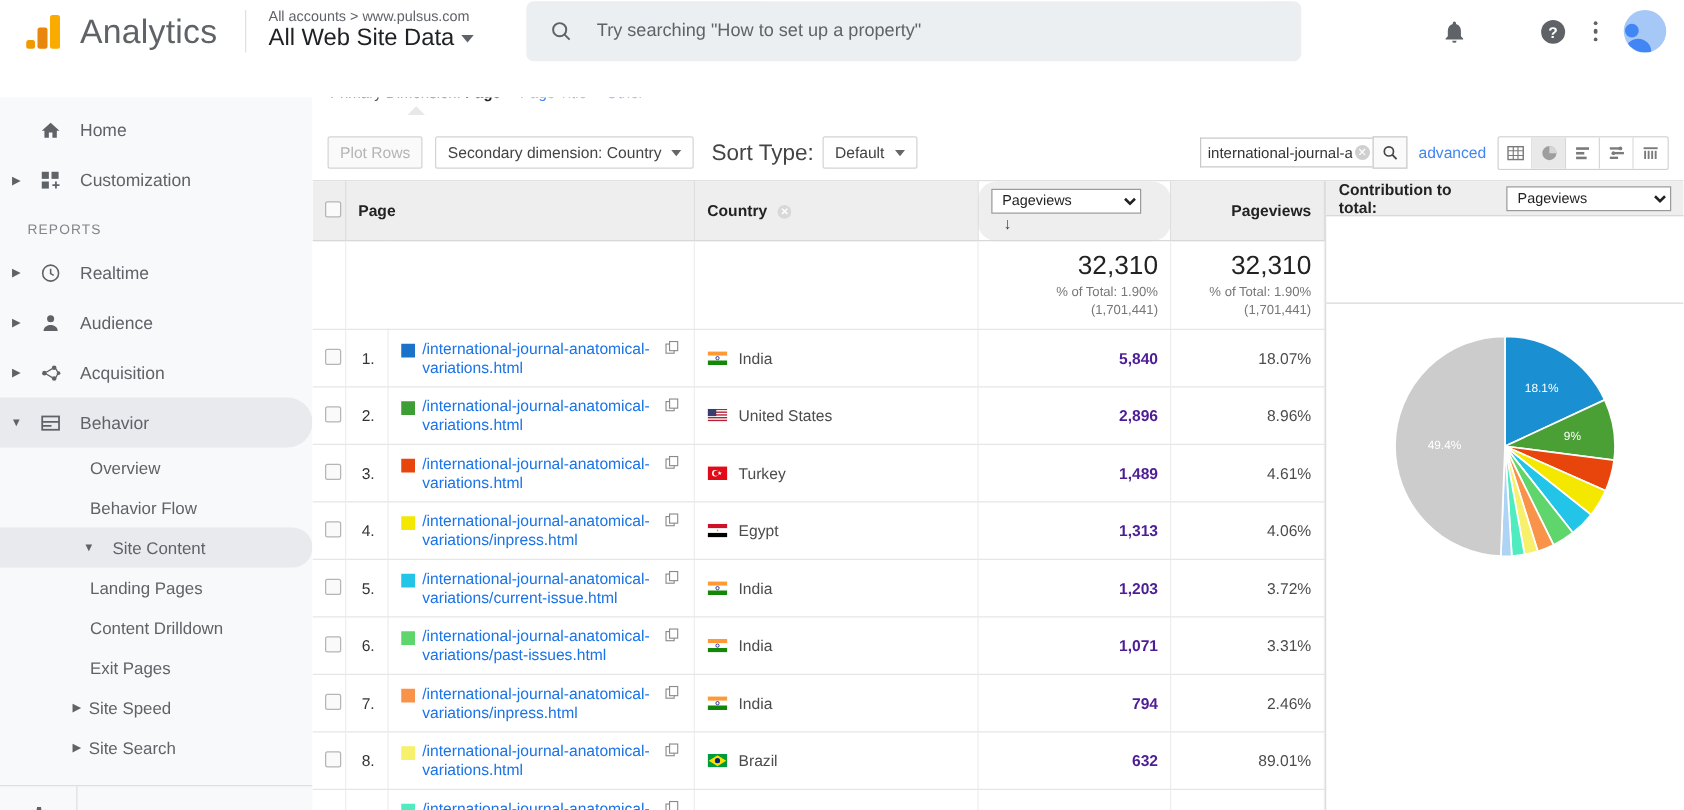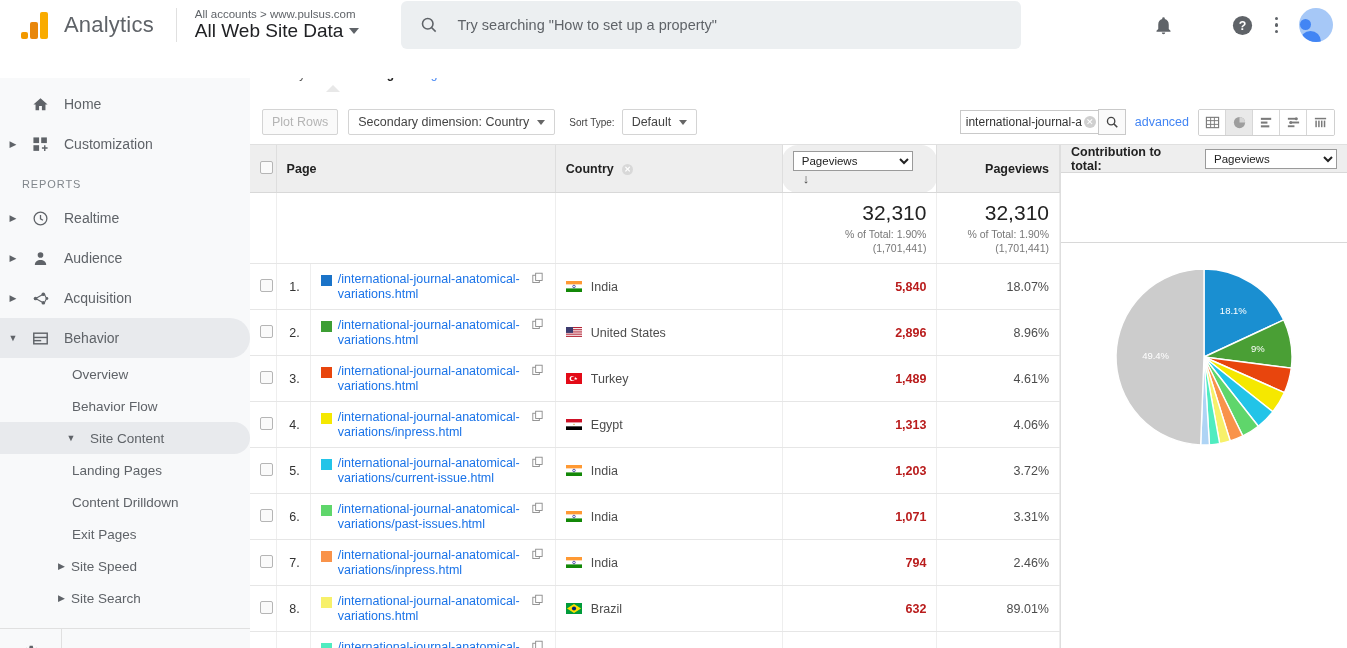--- a/index.html
+++ b/index.html
@@ -9,21 +9,21 @@
     font-family:"Liberation Sans", sans-serif;
     font-size:13px; color:#4c4c4c; background:#fff;
   }
   
   .topbar { height:50px; display:flex; align-items:center; background:#fff; position:relative; }
   .ga-logo { width:44px; display:flex; align-items:flex-end; justify-content:center; height:28px; margin-left:12px; gap:2px; }
   .ga-logo i { display:block; border-radius:2px; }
   .ga-b1 { width:7px; height:7px; border-radius:50%; background:#f29900; }
   .ga-b2 { width:8px; height:17px; background:#e8870c; }
   .ga-b3 { width:8px; height:27px; background:#f9ab00; border-radius:4px 4px 2px 2px; }
-  .brand { font-size:22px; color:#5f6368; margin-left:8px; letter-spacing:.2px; }
+  .brand { font-size:27px; color:#5f6368; margin-left:8px; letter-spacing:.2px; }
   .vsep { width:1px; height:34px; background:#e0e0e0; margin:0 18px 0 22px; }
   .acct { line-height:1.1; }
   .acct .crumb { font-size:11.5px; color:#5f6368; }
   .acct .prop { font-size:19px; color:#202124; display:flex; align-items:center; gap:6px; }
   .caret-dn { width:0;height:0;border-left:5px solid transparent;border-right:5px solid transparent;border-top:6px solid #5f6368; display:inline-block; }
   .searchbox {
     margin-left:42px; width:620px; height:48px; background:#eceff1; border-radius:6px;
     display:flex; align-items:center; padding:0 18px; gap:18px;
   }
   .searchbox .ph { color:#5f6368; font-size:14.5px; }
@@ -64,21 +64,21 @@
   .primary-dim a { color:#4285f4; text-decoration:none; margin-left:12px; }
   .pd-tab-mark { position:absolute; left:76px; top:7px; width:0;height:0; border-left:7px solid transparent;border-right:7px solid transparent;border-bottom:7px solid #e8e8e8; }
 
   .toolbar { height:44px; display:flex; align-items:center; padding:0 12px; position:relative; }
   .btn {
     border:1px solid #d4d4d4; background:#fff; height:26px; border-radius:2px;
     display:flex; align-items:center; padding:0 9px; font-size:12.5px; color:#444; cursor:pointer;
   }
   .btn.disabled { color:#b5b5b5; background:#fafafa; cursor:default; }
   .btn .bcaret { margin-left:8px; border-left:4px solid transparent;border-right:4px solid transparent;border-top:5px solid #666; }
-  .tb-label { font-size:10px; color:#444; margin:0 7px 0 14px;text-align:right; }
+  .tb-label { font-size:18px; color:#444; margin:0 7px 0 14px;text-align:right; }
   .tb-right { position:absolute; right:12px; display:flex; align-items:center; gap:9px; }
   .tsearch { display:flex; align-items:center; }
   .tsearch input {
     width:140px; height:24px; border:1px solid #c9c9c9; border-right:none; font-size:12px; padding:0 18px 0 5px;
     color:#333; font-family:"Liberation Sans", sans-serif; outline:none;
   }
   .clear-x { position:relative; left:-16px; width:12px;height:12px;border-radius:50%;background:#cfcfcf;color:#fff;font-size:9px;
              display:flex;align-items:center;justify-content:center; cursor:pointer; }
   .sbtn { width:28px;height:26px;border:1px solid #c9c9c9; background:#fafafa; display:flex;align-items:center;justify-content:center; margin-left:-14px; cursor:pointer;}
   .adv { color:#4285f4; font-size:12.5px; text-decoration:none; cursor:pointer; }
@@ -105,21 +105,21 @@
   .chk { width:13px;height:13px;border:1px solid #b5b5b5;border-radius:2px;background:#fafafa; display:inline-block; cursor:pointer;}
   .tot td { height:70px; vertical-align:middle; border-bottom:1px solid #d8d8d8; }
   .tot .big { font-size:21px; color:#222; text-align:right; line-height:1.1; }
   .tot .sub { font-size:10.5px; color:#777; text-align:right; line-height:1.35; margin-top:3px; }
   .pagecell { display:flex; align-items:flex-start; gap:6px; }
   .swatch { width:11px;height:11px; flex:0 0 11px; margin-top:3px; }
   .plink { color:#1a73e8; text-decoration:none; font-size:12.5px; line-height:1.16; word-break:break-all; cursor:pointer; }
   .extlink { margin-left:auto; flex:0 0 13px; color:#8a8a8a; }
   .countrycell { display:flex; align-items:center; gap:9px; }
   .flag { width:16px; height:11px; border:1px solid #bbb; flex:0 0 16px; position:relative; overflow:hidden; }
-  .num { font-weight:bold; color:#b91c1c; }
+  .num { font-weight:bold; color:#4c1d95; }
   .hdr-sel { border:1px solid #9a9a9a; background:#fff; height:20px; font-size:11.5px; padding:0 2px 0 4px; width:120px;
              font-family:"Liberation Sans", sans-serif; color:#222; }
   .sortarrow { margin-left:10px; color:#444; font-size:13px; }
   .hdr-x { width:11px;height:11px;border-radius:50%;background:#d8d8d8;color:#fff;font-size:8px;display:inline-flex;align-items:center;justify-content:center; margin-left:5px; vertical-align:middle; }
 
   
   .pie-panel { width:287px; flex:0 0 287px; border-left:1px solid #dedede; }
   .pie-head { background:#eeeeee; height:28px; border-bottom:1px solid #d8d8d8; display:flex; align-items:center; padding:0 10px; gap:24px; font-size:12.5px; color:#222; font-weight:bold; }
   .pie-body { height:100%; display:flex; align-items:flex-start; justify-content:center; padding-top:14px; }
   .pie-sep { height:70px; border-bottom:1px solid #d8d8d8; }

